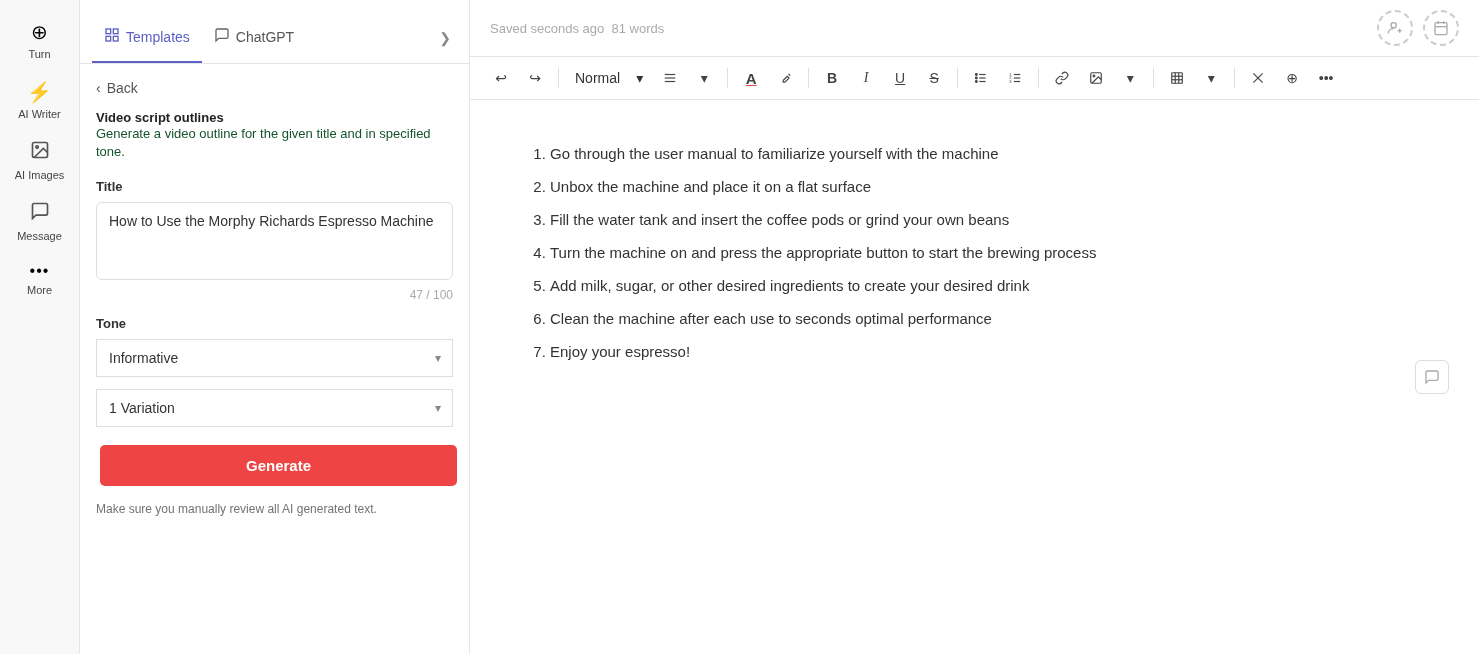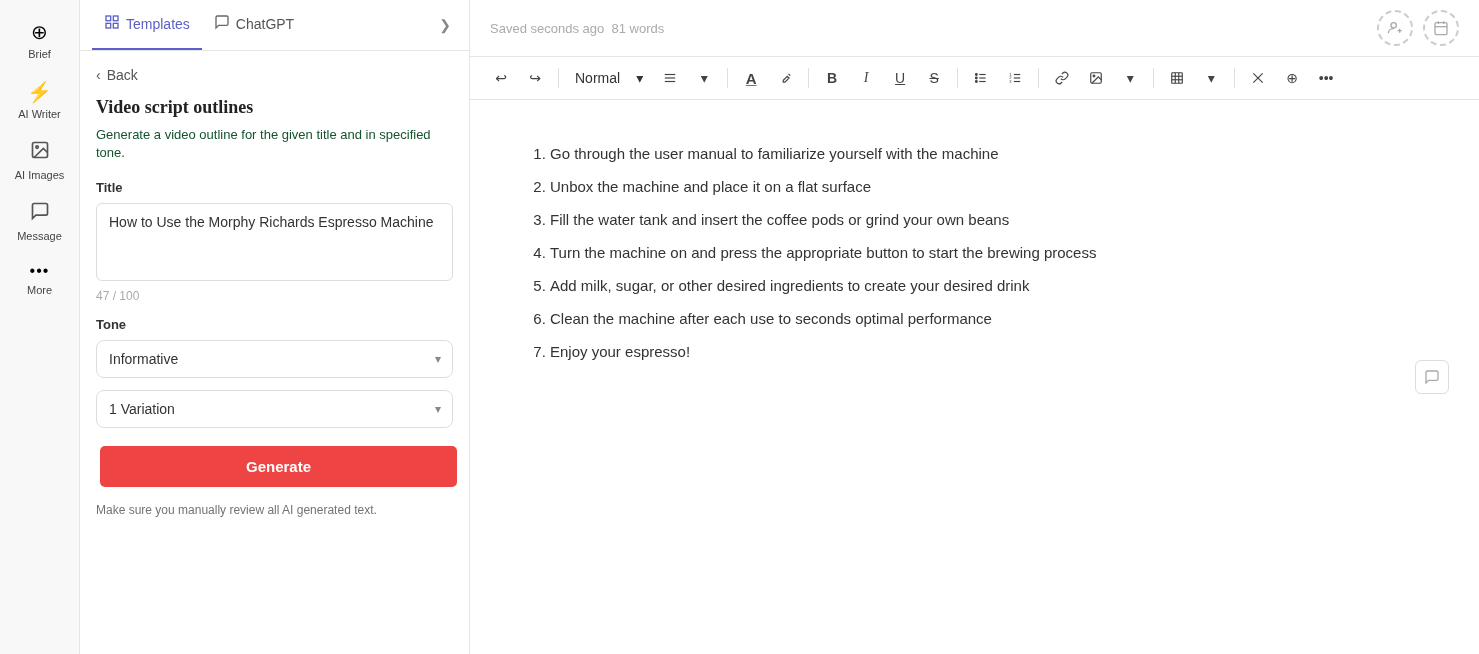--- a/index.html
+++ b/index.html
@@ -40,20 +40,21 @@
       background: #fff;
     }
 
     
     .panel-tabs {
       display: flex;
       align-items: center;
       border-bottom: 1px solid #e5e5e5;
       padding: 0 12px;
       position: relative;
+      margin-top: 13px;
     }
     .panel-tab {
       display: flex;
       align-items: center;
       gap: 6px;
       padding: 14px 12px;
       font-size: 14px;
       cursor: pointer;
       color: #555;
       border-bottom: 2px solid transparent;
@@ -82,25 +83,24 @@
     .back-btn {
       display: flex;
       align-items: center;
       gap: 6px;
       color: #555;
       font-size: 14px;
       cursor: pointer;
       margin-bottom: 14px;
     }
     .panel-title {
-      font-size: 18px;
+      font-size: 13px;
       font-weight: 700;
       color: #222;
-      margin-bottom: 8px;
-      font-family: Liberation Serif, serif;
+      margin-bottom: 0;
     }
     .panel-desc {
       font-size: 13px;
       color: #14532d;
       margin-bottom: 18px;
       line-height: 1.4;
     }
     .field-label {
       font-size: 13px;
       font-weight: 600;
@@ -113,34 +113,35 @@
       border-radius: 6px;
       padding: 10px 12px;
       font-size: 14px;
       color: #333;
       resize: none;
       height: 78px;
       font-family: inherit;
       outline: none;
     }
     .char-count {
+      text-align: right;
       font-size: 12px;
       color: #aaa;
       margin-top: 4px;
       margin-bottom: 14px;
     }
     .select-wrapper {
       position: relative;
       margin-bottom: 12px;
     }
     .select-wrapper select {
       width: 100%;
       padding: 10px 36px 10px 12px;
       border: 1px solid #ddd;
-      border-radius: 8px;
+      border-radius: 0;
       font-size: 14px;
       color: #333;
       appearance: none;
       background: #fff;
       cursor: pointer;
       outline: none;
       font-family: inherit;
     }
     .select-arrow {
       position: absolute;
@@ -306,21 +307,21 @@
       font-size: 16px;
       background: #fff;
     }
   </style>
 </head>
 <body>
 
 <div class="sidebar">
   <div class="sidebar-item">
     <span class="icon">⊕</span>
-    <span class="label">Brief</span>
+    <span class="label">Turn</span>
   </div>
   <div class="sidebar-item ai-writer">
     <span class="icon" style="color:#f5a623;">⚡</span>
     <span class="label">AI Writer</span>
   </div>
   <div class="sidebar-item">
     <span class="icon">
       <svg width="20" height="20" viewBox="0 0 24 24" fill="none" stroke="#555" stroke-width="2">
           <rect x="3" y="3" width="18" height="18" rx="2"></rect>
           <circle cx="8.5" cy="8.5" r="1.5"></circle>

